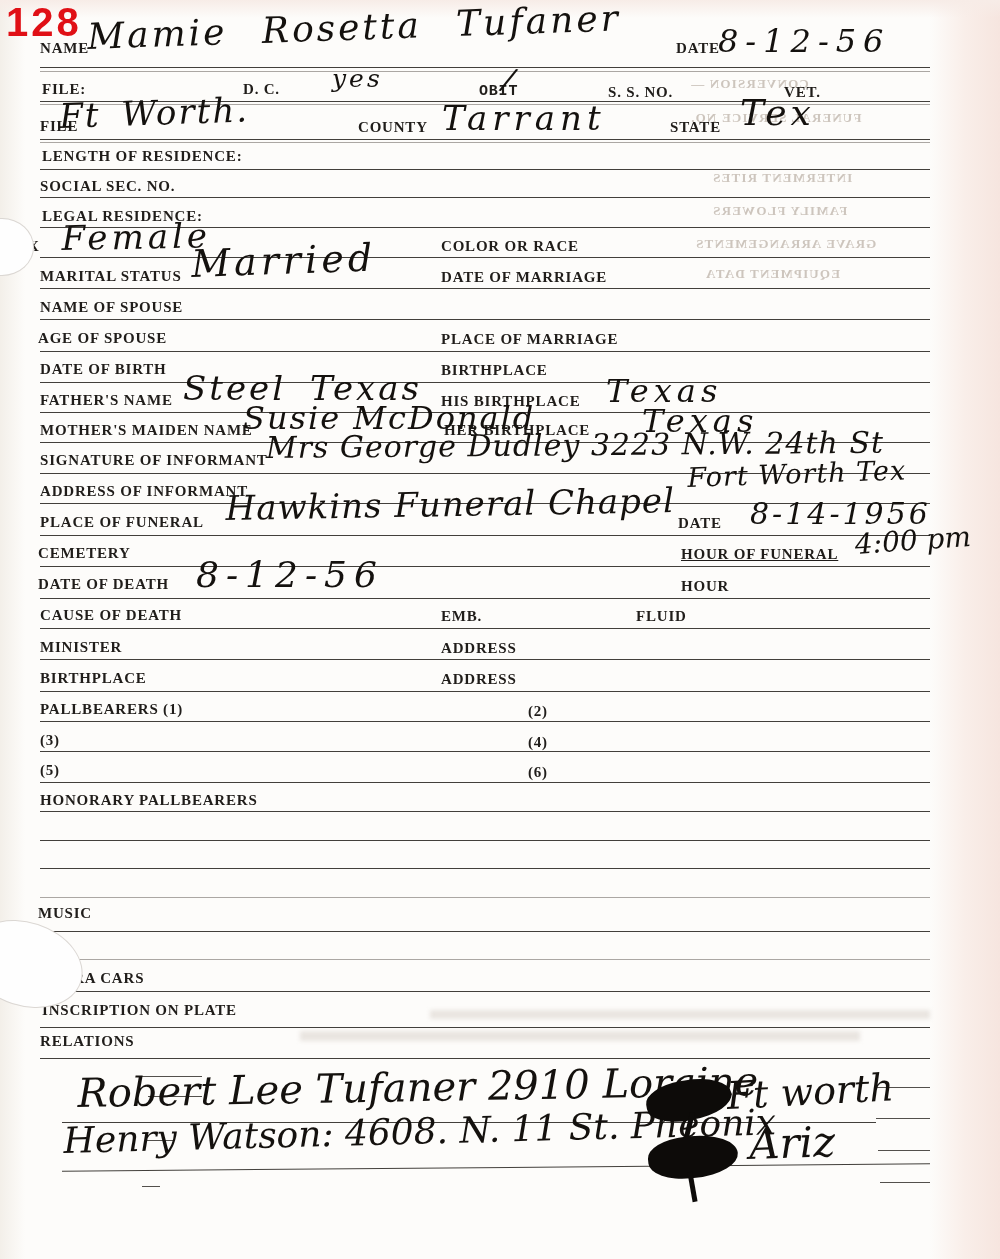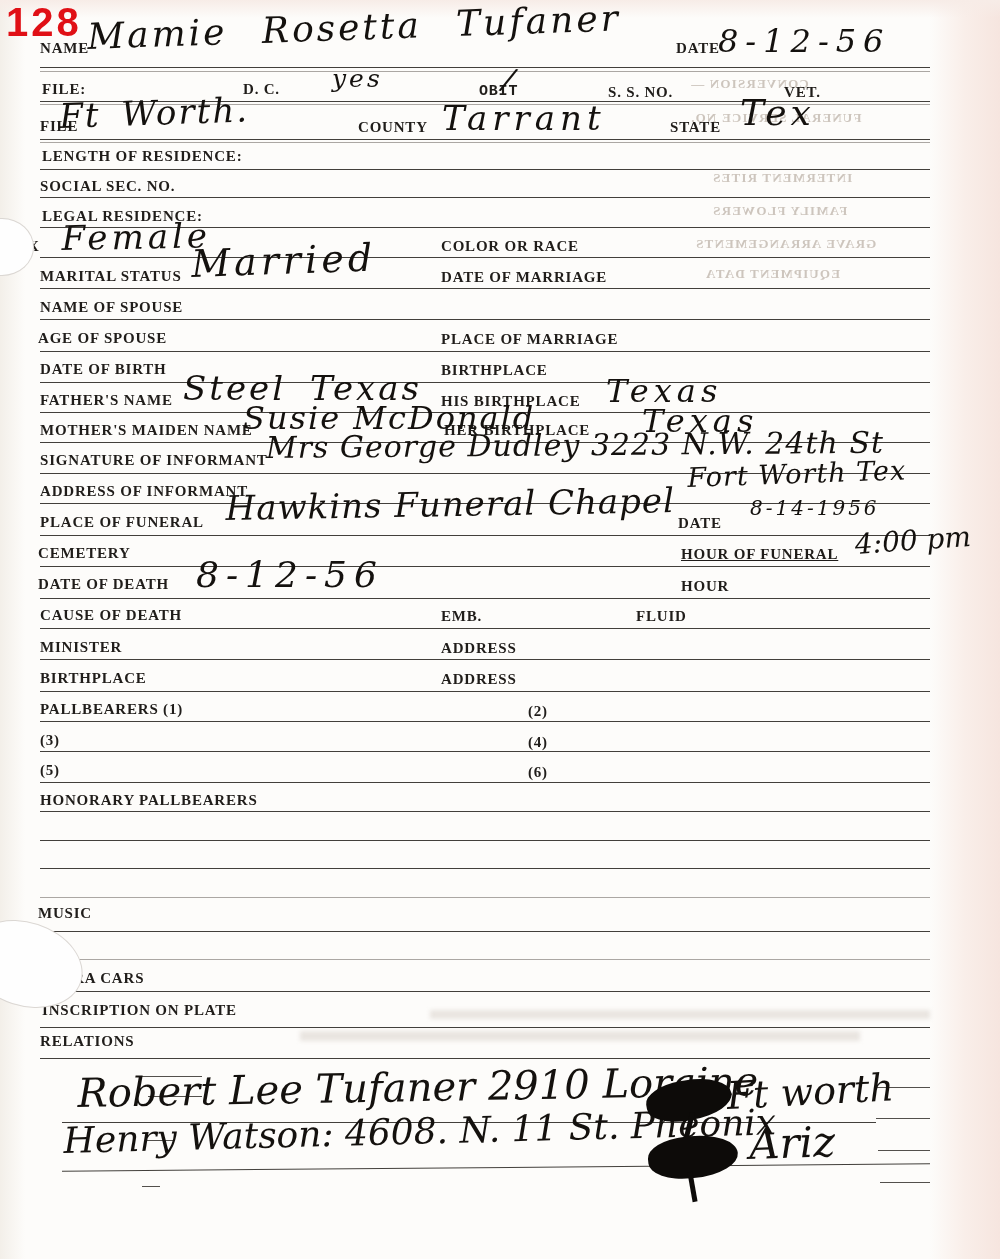--- a/index.html
+++ b/index.html
@@ -118,21 +118,21 @@
   <span class="hw" style="left:266px;top:430px;font-size:30px;letter-spacing:1px;transform:rotate(-0.5deg);">Mrs George Dudley 3223 N.W. 24th St</span>
   <div class="rule" style="left:40px;top:473px;width:890px;"></div>
 
   <span class="label" style="left:40px;top:483px;">ADDRESS OF INFORMANT</span>
   <span class="hw" style="left:688px;top:462px;font-size:27px;letter-spacing:1px;transform:rotate(-2deg);">Fort Worth Tex</span>
   <div class="rule" style="left:40px;top:503px;width:890px;"></div>
 
   <span class="label" style="left:40px;top:514px;">PLACE OF FUNERAL</span>
   <span class="hw" style="left:226px;top:488px;font-size:34px;letter-spacing:1px;transform:rotate(-1deg);">Hawkins Funeral Chapel</span>
   <span class="label" style="left:678px;top:515px;">DATE</span>
-  <span class="hw" style="left:750px;top:496px;font-size:20px;letter-spacing:3px;">8-14-1956</span>
+  <span class="hw" style="left:750px;top:496px;font-size:30px;letter-spacing:3px;">8-14-1956</span>
   <div class="rule" style="left:40px;top:535px;width:890px;"></div>
 
   <span class="label" style="left:38px;top:545px;">CEMETERY</span>
   <span class="label" style="left:681px;top:546px;text-decoration:underline;">HOUR OF FUNERAL</span>
   <span class="hw" style="left:856px;top:528px;font-size:28px;transform:rotate(-4deg);">4:00 pm</span>
   <div class="rule" style="left:40px;top:566px;width:890px;"></div>
 
   <span class="label" style="left:38px;top:576px;">DATE OF DEATH</span>
   <span class="hw" style="left:196px;top:554px;font-size:36px;letter-spacing:7px;">8-12-56</span>
   <span class="label" style="left:681px;top:578px;">HOUR</span>

